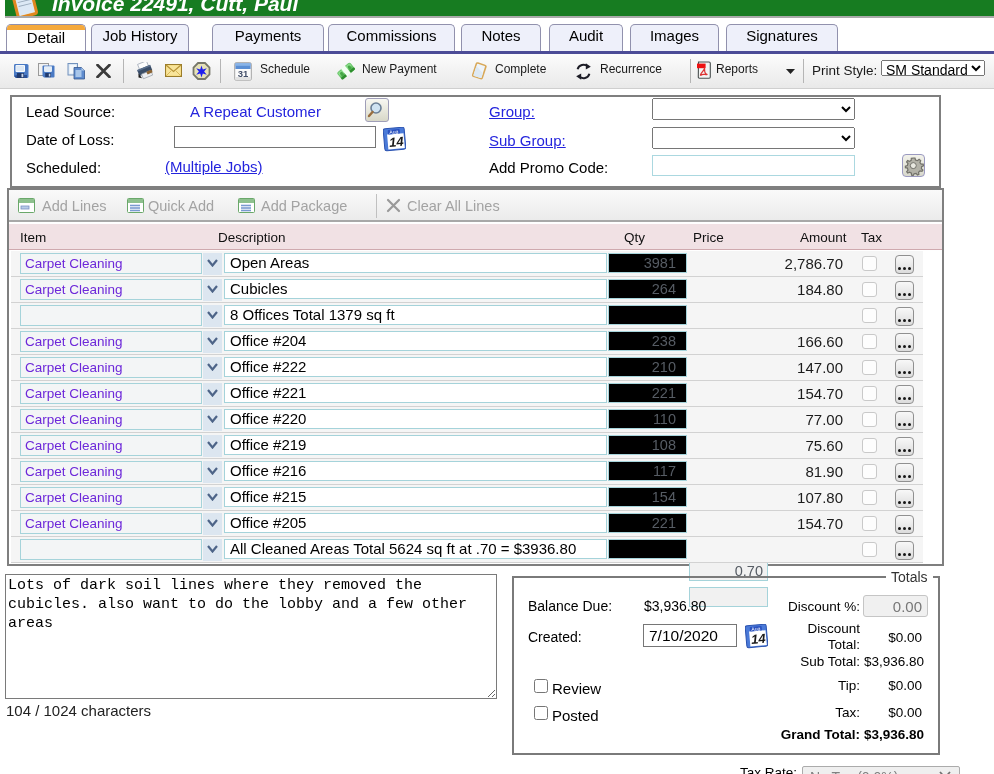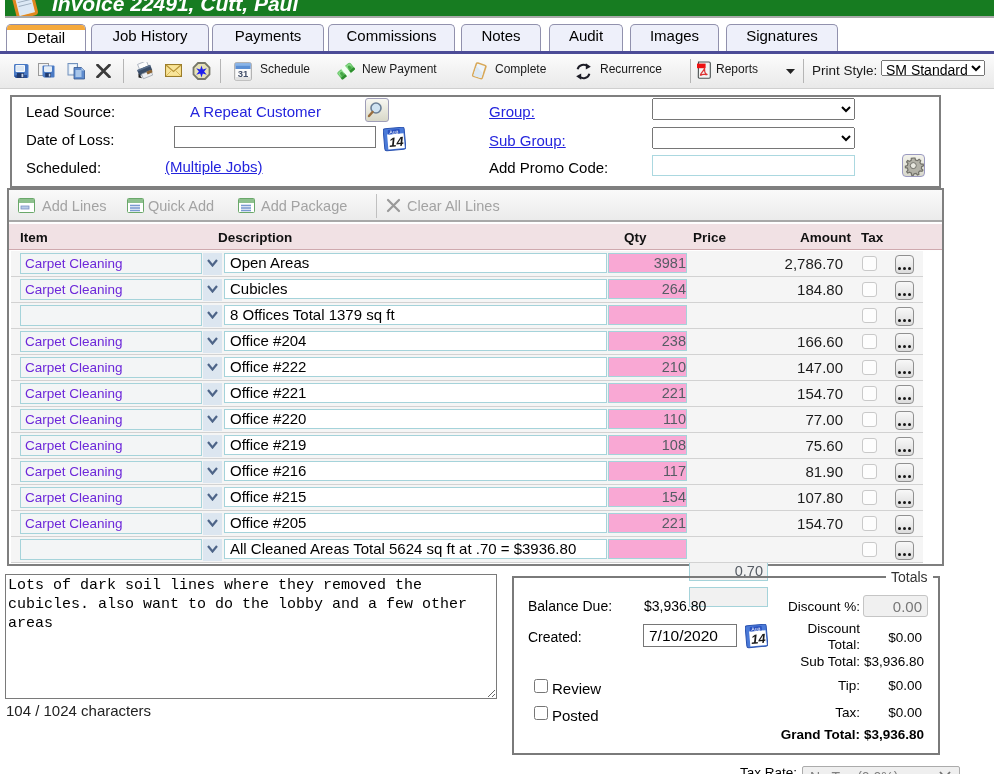--- a/index.html
+++ b/index.html
@@ -24,27 +24,27 @@
 #topbox .flabel { position:absolute; font-size:15px; color:#000; white-space:nowrap; }
 .bluelink { color:#2424dd !important; text-decoration:underline; }
 .bluetext { color:#2424dd !important; }
 .winput { position:absolute; border:1px solid #767676; background:#fff; }
 .wselect { position:absolute; width:203px; height:22px; font-size:14px; font-family:"Liberation Sans",sans-serif; }
 
 #tablebox { position:absolute; left:7px; top:188px; width:937px; height:378px; border:2px solid #7f7f7f; background:#fff; }
 #addbar { position:absolute; left:0; top:0; width:933px; height:32px; background:linear-gradient(#fafafa,#ebebeb); border-bottom:2px solid #a8a8a8; }
 #addbar span { position:absolute; top:8px; font-size:14.5px; color:#a3a3a3; white-space:nowrap; }
 #pinkhdr { position:absolute; left:0; top:34px; width:933px; height:26px; background:#f1e1e4; border-bottom:1px solid #cfa9ae; }
-#pinkhdr span { position:absolute; top:6px; font-weight:bold; font-size:13.5px; color:#111; }
+#pinkhdr span { position:absolute; top:6px; font-weight:normal; font-size:13.5px; color:#111; }
 .row { position:absolute; left:2px; width:912px; height:26px; background:#f5f5f5; border-bottom:1px solid #d2d2d2; }
 .combo { position:absolute; left:9px; top:2px; width:182px; height:21px; background:#f3f5f6; border:1px solid #a5d3da; font-size:13.5px; color:#6d28d9; line-height:19px; padding-left:4px; white-space:nowrap; overflow:hidden; }
 .combobtn { position:absolute; left:192px; top:2px; width:19px; height:22px; background:#dce6f0; color:#4d6488; text-align:center; }
 .combobtn svg { margin-top:6px; }
 .desc { position:absolute; left:213px; top:2px; width:383px; height:20px; background:#fff; border:1px solid #a5d3da; font-size:15px; color:#000; line-height:18px; padding-left:5px; white-space:nowrap; }
-.qty { position:absolute; left:597px; top:2px; width:79px; height:20px; background:#f9a8d4; border:1px solid #a5d3da; font-size:14.5px; color:#565c64; line-height:18px; text-align:right; padding-right:0; }
+.qty { position:absolute; left:597px; top:2px; width:79px; height:20px; background:#000000; border:1px solid #a5d3da; font-size:14.5px; color:#565c64; line-height:18px; text-align:right; padding-right:10px; }
 .price { position:absolute; left:678px; top:2px; width:79px; height:20px; background:#f1f1f1; border:1px solid #a5d3da; font-size:14.5px; color:#565c64; line-height:18px; text-align:right; padding-right:4px;margin-top:48px; }
 .amt { position:absolute; left:698px; top:4px; width:134px; font-size:15px; color:#1c1c1c; text-align:right; }
 .cb { position:absolute; left:851px; top:5px; width:15px; height:15px; background:#fdfdfd; border:1px solid #c9c9c9; border-radius:3px; }
 .dots { position:absolute; left:884px; top:4px; width:19px; height:19px; background:linear-gradient(#f8f8f8,#dcdcdc); border:1px solid #909090; border-radius:4px; text-align:center; }
 .dots i { display:inline-block; width:3px; height:3px; background:#151515; border-radius:50%; margin:11px 1px 0 1px; }
 
 #notes { position:absolute; left:5px; top:574px; width:492px; height:125px; border:1px solid #7a7a7a; font-family:"Liberation Mono",monospace; font-size:15px; line-height:19px; padding:1px 2px; resize:both; overflow:hidden; }
 #charcount { position:absolute; left:6px; top:702px; font-size:15px; color:#222; }
 #totalsbox { position:absolute; left:512px; top:569px; width:428px; height:186px; }
 #totalsbox fieldset { position:absolute; left:0; top:0; width:428px; height:186px; border:2px solid #7a7a7a; }
@@ -64,21 +64,21 @@
     <rect x="6" y="0" width="19" height="20" rx="2" fill="#e8e4da" stroke="#e0871f" stroke-width="3"></rect>
     <rect x="8" y="2" width="15" height="16" fill="#dce8f5"></rect>
     <line x1="9" y1="5" x2="22" y2="5" stroke="#9ab" stroke-width="1"></line>
     <line x1="9" y1="9" x2="22" y2="9" stroke="#9ab" stroke-width="1"></line>
   </g>
 </svg>
 <div id="titletext">Invoice 22491, Cutt, Paul</div>
 <div id="titleline"></div>
 
 <div id="tab-active" style="left:6px;width:80px;"><span class="orange"></span><span style="position:relative;top:3px">Detail</span></div>
-<div class="tab" style="left:91px;width:118px;">Job History</div>
+<div class="tab" style="left:91px;width:98px;">Job History</div>
 <div class="tab" style="left:212px;width:112px;">Payments</div>
 <div class="tab" style="left:328px;width:127px;">Commissions</div>
 <div class="tab" style="left:461px;width:80px;">Notes</div>
 <div class="tab" style="left:549px;width:74px;">Audit</div>
 <div class="tab" style="left:630px;width:89px;">Images</div>
 <div class="tab" style="left:726px;width:112px;">Signatures</div>
 <div id="purple"></div>
 
 <div id="toolbar">
   <svg class="ticon" style="left:13px" width="16" height="16" viewBox="0 0 16 16">

